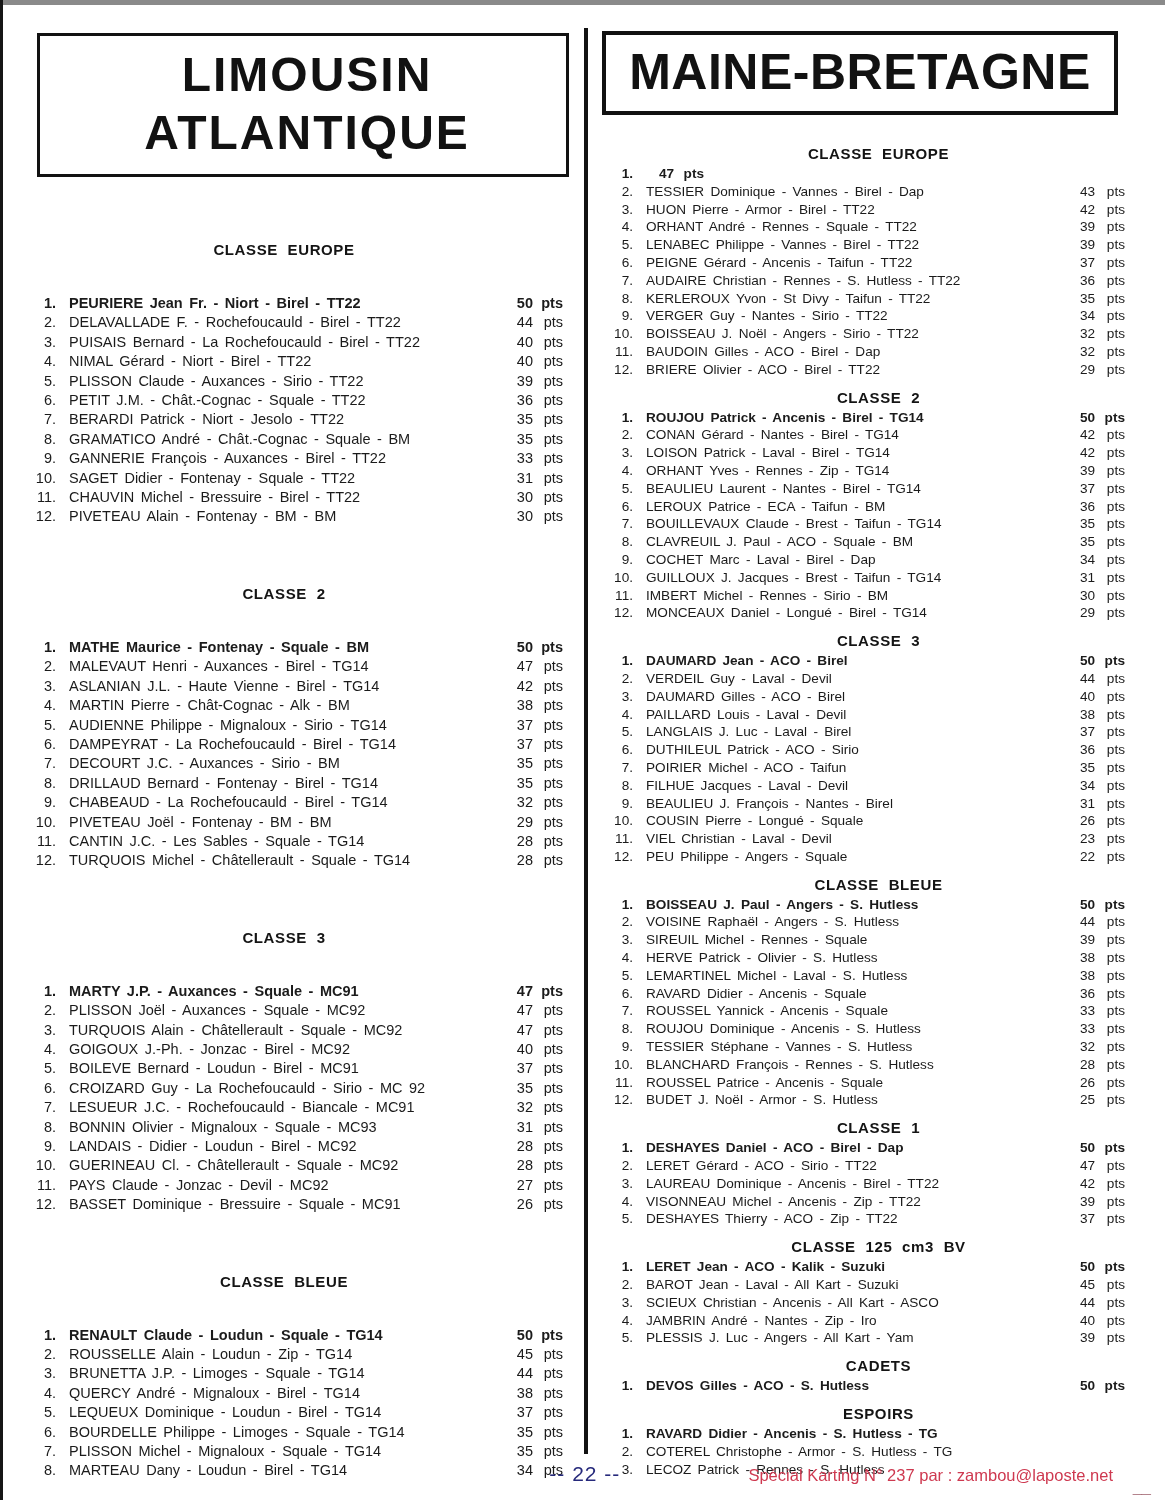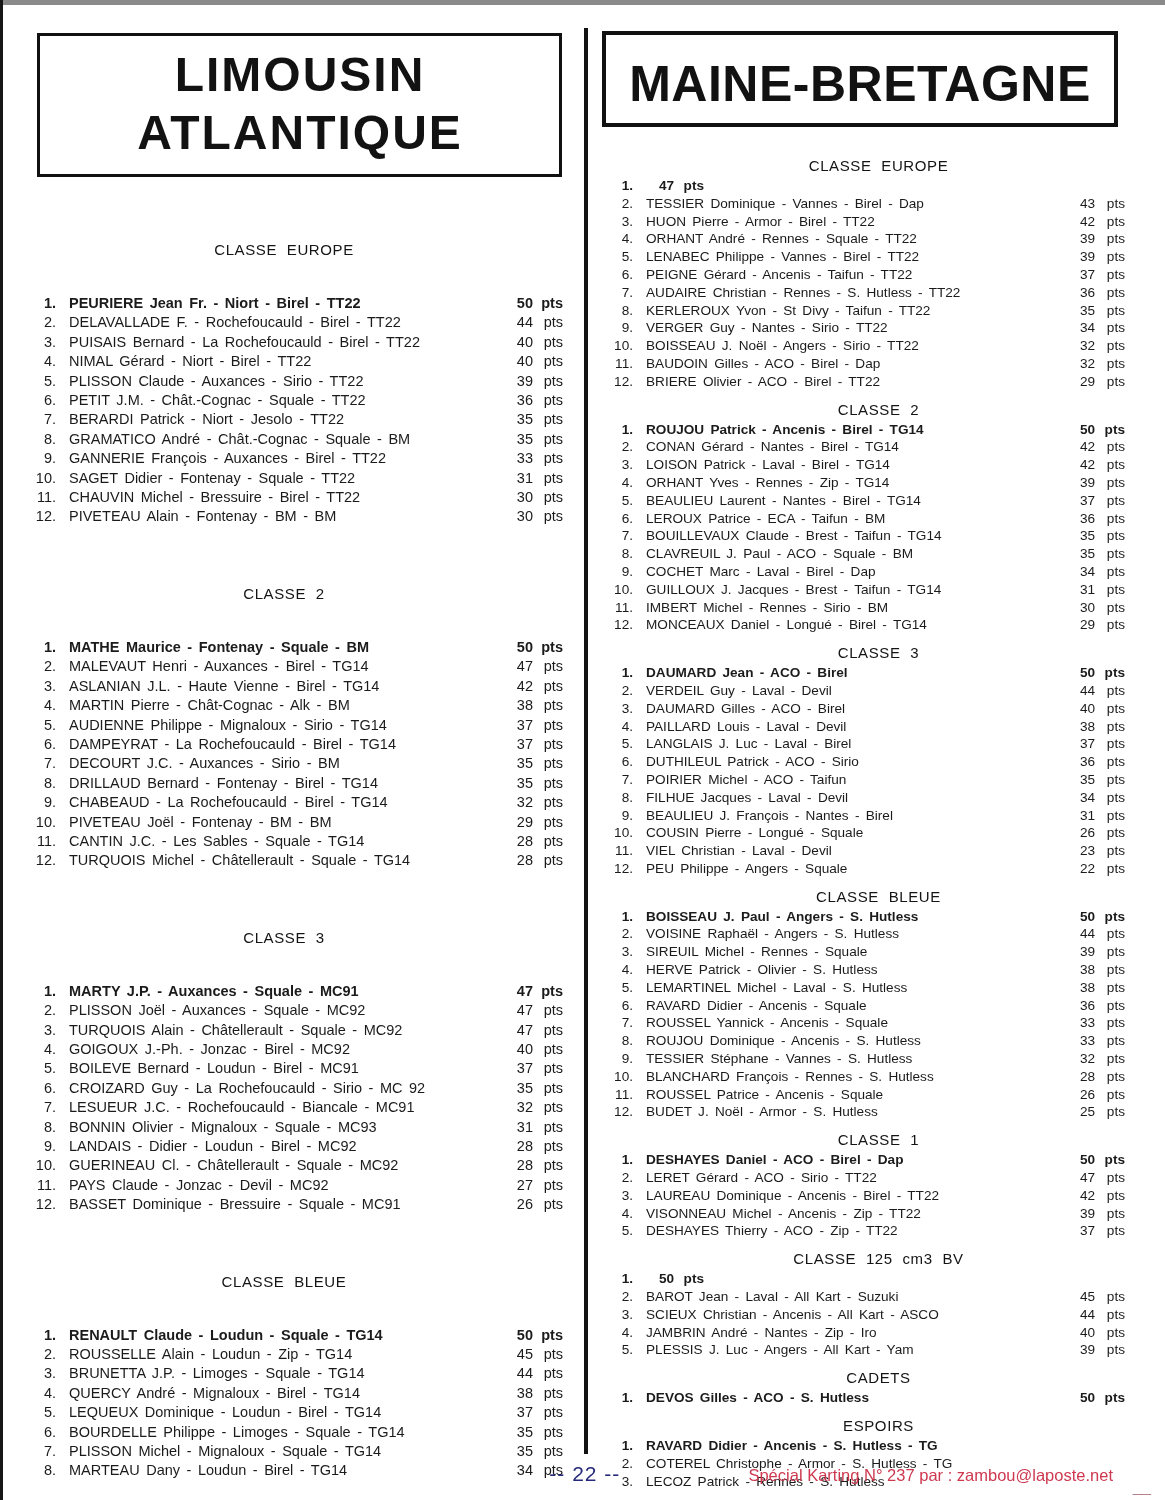--- a/index.html
+++ b/index.html
@@ -8,32 +8,32 @@
   .page{position:absolute;inset:0;background:#fff;}
   .top-bar{position:absolute;left:0;top:0;width:100%;height:5px;background:#8a8a8a;}
   .left-edge{position:absolute;left:0;top:0;bottom:0;width:3px;background:#161616;}
   .divider{position:absolute;left:584px;top:28px;bottom:46px;width:4px;background:#121212;}
 
   .col{position:absolute;top:5px;}
   .col-left{left:3px;width:562px;}
   .col-right{left:592px;width:573px;}
 
   .title-box{border:3px solid #111;text-align:center;font-weight:bold;color:#121212;}
-  .title-box.limousin{margin:28px 0 0 34px;width:518px;padding:10px 0 12px 1px;
+  .title-box.limousin{margin:28px 0 0 34px;width:518px;padding:10px 0 12px 8px;
                       font-size:48px;line-height:58px;letter-spacing:2px;}
-  .title-box.maine{border-width:4px;margin:26px 0 0 10px;width:508px;padding:18px 0 8px 0;
+  .title-box.maine{border-width:4px;margin:26px 0 0 10px;width:508px;padding:6px 0 8px 0;
                    font-size:50px;line-height:62px;letter-spacing:0.5px;}
 
   .section{margin-top:12px;}
   .col-left .section{margin-top:58px;}
   .col-left .section:first-of-type{margin-top:64px;}
   .col-right .section{margin-top:10px;}
   .col-right .section:first-of-type{margin-top:30px;}
 
-  .section-heading{text-align:center;font-weight:normal;font-size:15px;
+  .section-heading{text-align:center;font-weight:bold;font-size:15px;
                    letter-spacing:0.6px;word-spacing:5px;color:#141414;}
   .col-left .section-heading{margin-bottom:36px;}
   .col-right .section-heading{margin-bottom:3px;}
 
   .rows{display:block;}
   .row{display:flex;align-items:baseline;}
   .col-left .row{font-size:14.5px;line-height:19.4px;padding:0 2px 0 28px;}
   .col-right .row{font-size:13.6px;line-height:17.8px;padding:0 40px 0 16px;}
   .row .rank{flex:0 0 38px;text-align:right;padding-right:13px;box-sizing:border-box;}
   .row .name{flex:1 1 auto;word-spacing:2.5px;white-space:nowrap;overflow:hidden;}
@@ -789,20 +789,21 @@
     <span class="pts-unit">pts</span>
   </div>
 </div>
   </div>
 
   <div class="section">
     <div class="section-heading">CLASSE 125 cm3 BV</div>
     <div class="rows">
   <div class="row bold">
     <span class="rank">1.</span>
+    <span class="name">LERET Jean - ACO - Kalik - Suzuki</span>
     <span class="pts-num">50</span>
     <span class="pts-unit">pts</span>
   </div>
 
   <div class="row">
     <span class="rank">2.</span>
     <span class="name">BAROT Jean - Laval - All Kart - Suzuki</span>
     <span class="pts-num">45</span>
     <span class="pts-unit">pts</span>
   </div>

